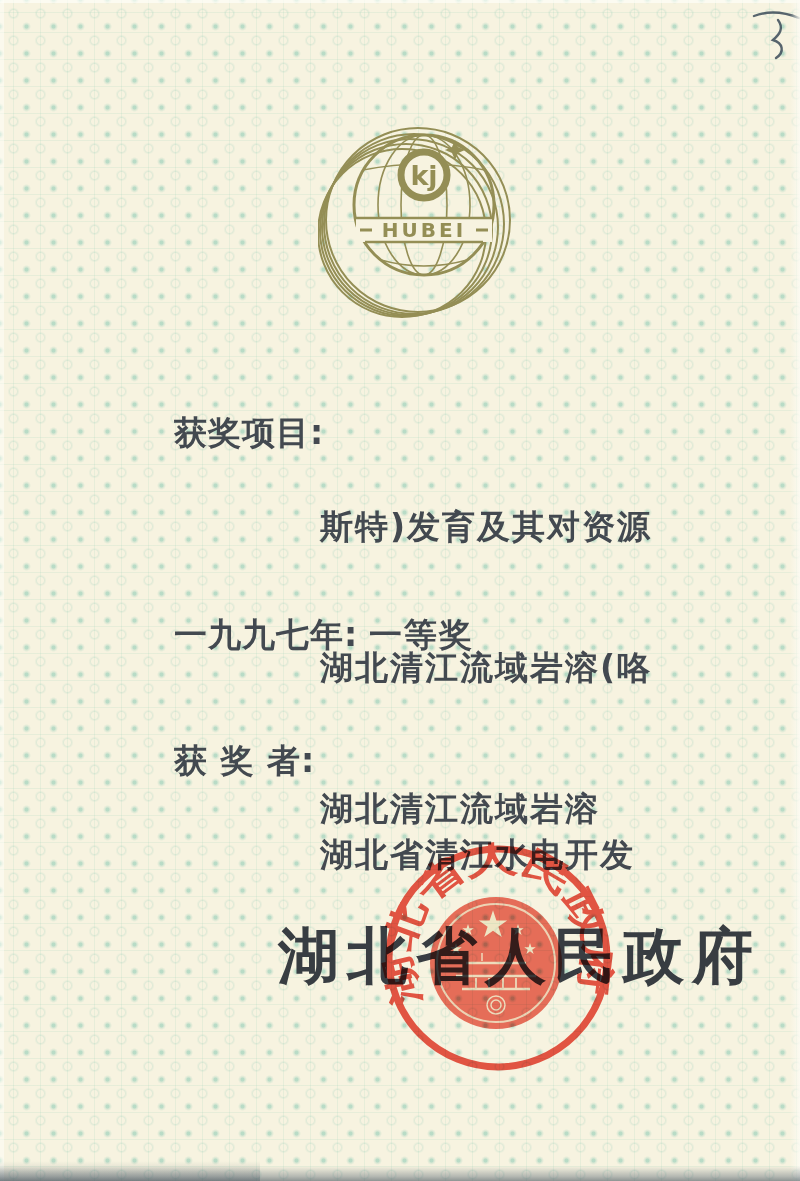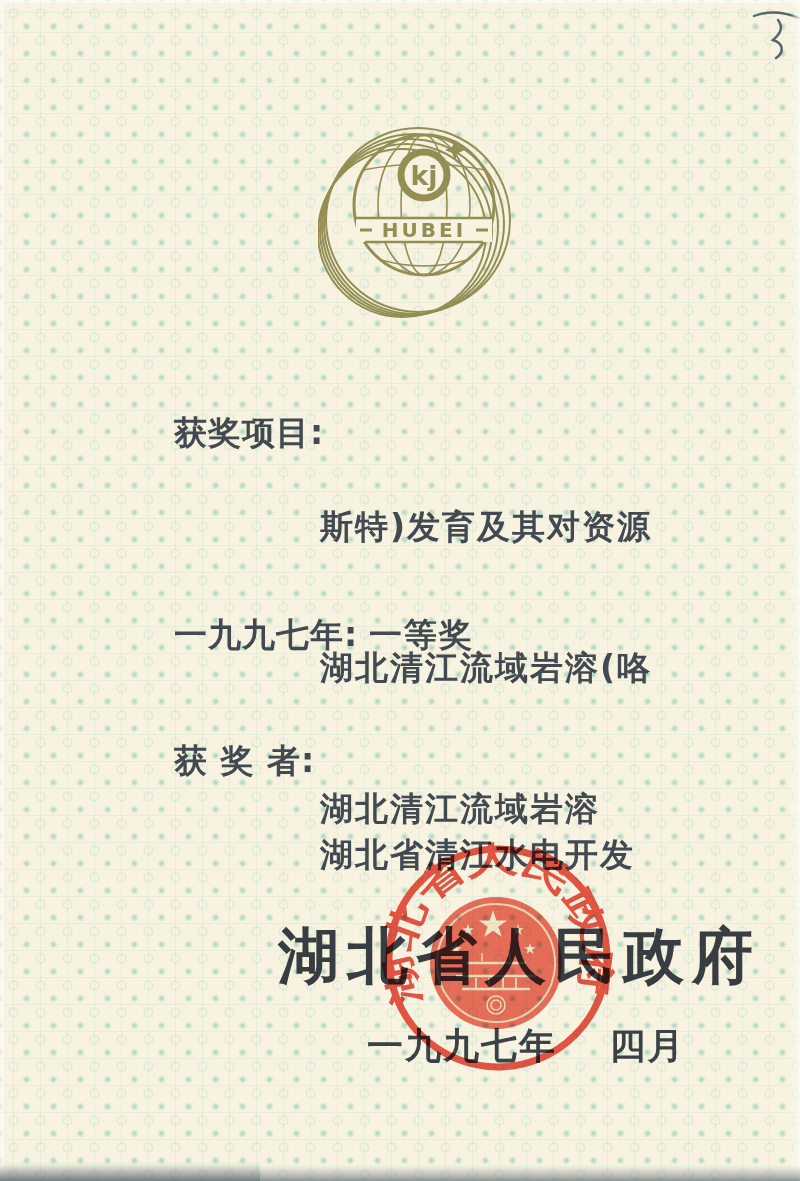--- a/index.html
+++ b/index.html
@@ -112,21 +112,20 @@
 
     <div class="row row-awardee">
       <div class="flabel">获 奖 者:</div>
       <div class="fvalue">
         <div>湖北省清江水电开发</div>
       </div>
     </div>
   </div>
 
   <div class="issuer">湖北省人民政府</div>
-  <div class="date">一九九七年　 四月</div>
 
   <svg class="seal" viewBox="0 0 240 240">
     <circle cx="120" cy="120" r="109" fill="none" stroke="#e8493b" stroke-width="7"></circle>
     <defs>
       <path id="sealArc" d="M45.5,163 A86,86 0 1 1 194.5,163" fill="none"></path>
     </defs>
     <text font-size="37" font-weight="bold" fill="#e8493b" font-family="DejaVu Sans, sans-serif">
       <textPath href="#sealArc" startOffset="0" textLength="350" lengthAdjust="spacingAndGlyphs">湖北省人民政府</textPath>
     </text>
     <g transform="translate(118,125)">

